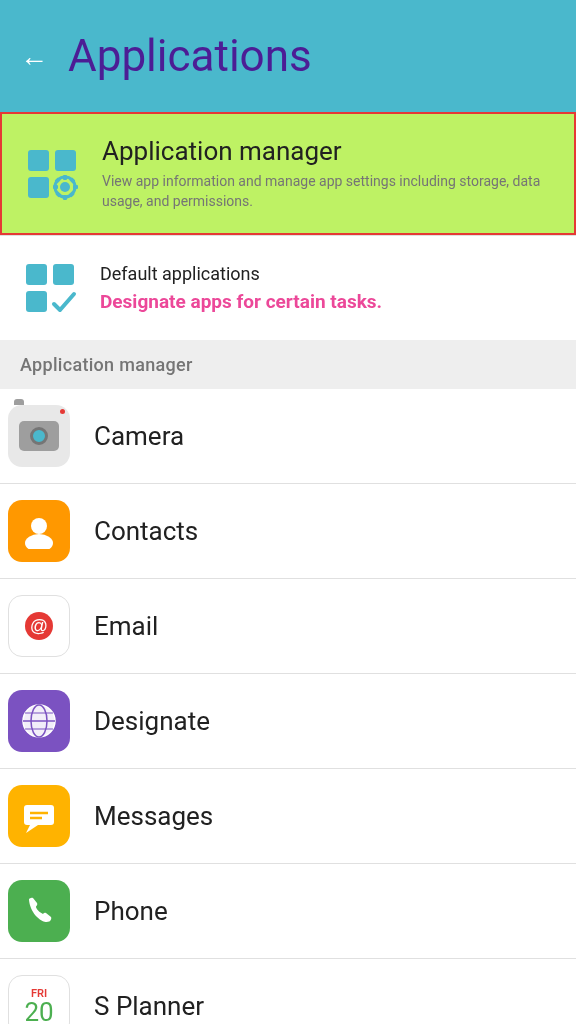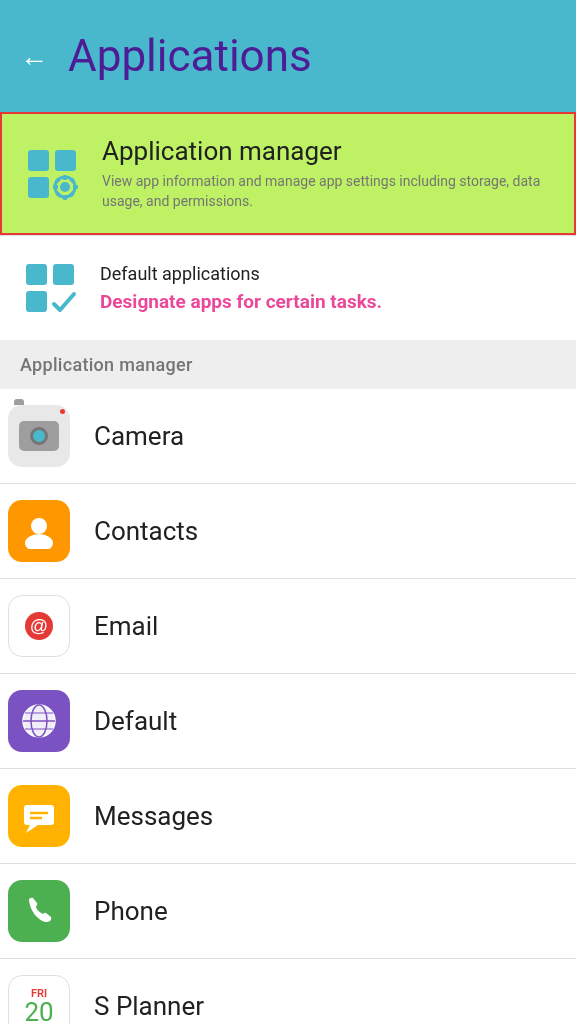--- a/index.html
+++ b/index.html
@@ -368,21 +368,21 @@
         <circle cx="20" cy="20" r="16" fill="none" stroke="white" stroke-width="1.5"></circle>
 
         <ellipse cx="20" cy="20" rx="8" ry="16" fill="none" stroke="#7b52c1" stroke-width="1.5"></ellipse>
         <line x1="4" y1="20" x2="36" y2="20" stroke="#7b52c1" stroke-width="1.5"></line>
         <line x1="6" y1="12" x2="34" y2="12" stroke="#7b52c1" stroke-width="1"></line>
         <line x1="6" y1="28" x2="34" y2="28" stroke="#7b52c1" stroke-width="1"></line>
         <circle cx="20" cy="20" r="16" fill="#7b52c1" opacity="0"></circle>
       </svg>
     </div>
   </div>
-  <span class="app-name">Default</span>
+  <span class="app-name">Designate</span>
 </div>
 
 <div class="app-list-item">
   <div class="app-icon-wrap">
     <div class="icon-messages">
       <svg width="38" height="38" viewBox="0 0 38 38">
         <rect x="4" y="8" width="30" height="20" rx="3" fill="white"></rect>
         <polygon points="10,28 6,36 18,28" fill="white"></polygon>
         <line x1="10" y1="16" x2="28" y2="16" stroke="#ffb300" stroke-width="2.5"></line>
         <line x1="10" y1="21" x2="22" y2="21" stroke="#ffb300" stroke-width="2.5"></line>

